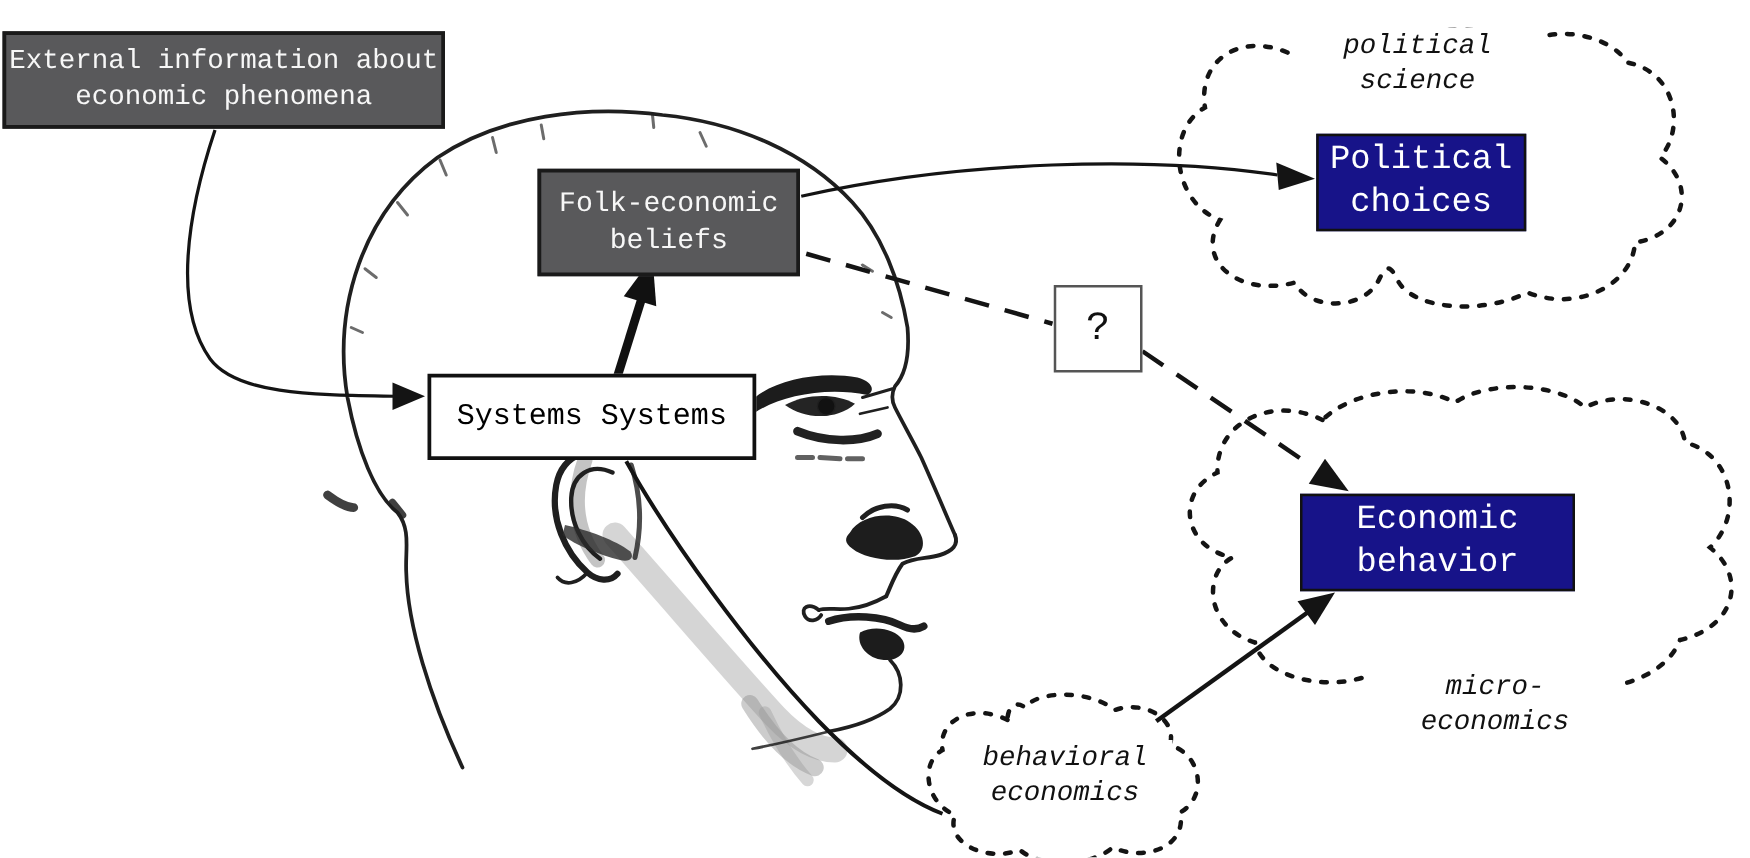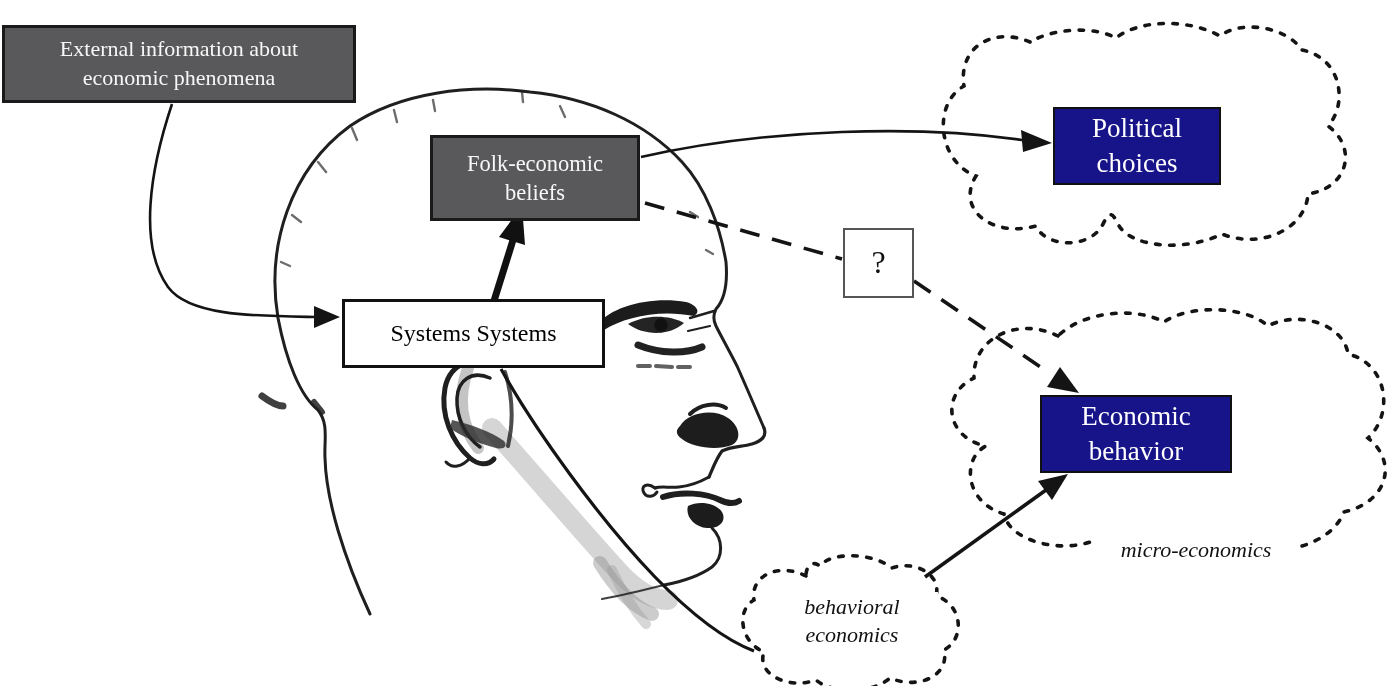--- a/index.html
+++ b/index.html
@@ -1,35 +1,35 @@
 <!DOCTYPE html>
 <html><head>
 <meta charset="utf-8">
 <style>
   html,body{margin:0;padding:0;background:#fff;}
   .stage{
     position:relative;width:1400px;height:686px;background:#ffffff;overflow:hidden;
-    font-family:Liberation Serif, serif;
+    font-family:Liberation Mono, monospace;
     border-radius:23px;
   }
   .stage svg{position:absolute;left:0;top:0;}
   .box{
     position:absolute;box-sizing:border-box;display:flex;align-items:center;justify-content:center;
     text-align:center;white-space:pre-line;line-height:1.3;
   }
   .box-dark{background:#59595b;border:3px solid #1a1a1a;color:#f7f7f7;}
   .box-navy{background:#171389;border:2.5px solid #111;color:#ffffff;}
   .box-white{background:#ffffff;border:3px solid #111;color:#000;}
   .box-question{background:#ffffff;border:2px solid #555;color:#111;}
   #external-box{left:2px;top:25px;width:354px;height:78px;font-size:22px;}
   #folk-box{left:430px;top:135px;width:210px;height:86px;font-size:22.5px;}
   #mental-box{left:342px;top:299px;width:263px;height:69px;font-size:24px;}
   #question-box{left:843px;top:228px;width:71px;height:70px;font-size:32px;}
   #political-box{left:1053px;top:107px;width:168px;height:78px;font-size:27px;}
-  #economic-box{left:1040px;top:395px;width:192px;height:78px;font-size:27px;}
+  #economic-box{left:1040px;top:395px;width:220px;height:78px;font-size:27px;}
   .cloud-label{
     position:absolute;font-style:italic;font-size:22px;color:#111;text-align:center;
     white-space:pre-line;line-height:1.28;background:#ffffff;padding:1px 6px;
   }
   #political-science-label{left:1034px;top:22px;width:188px;}
   #micro-economics-label{left:1092px;top:535px;width:196px;}
   #behavioral-economics-label{left:766px;top:592px;width:160px;}
 </style>
 </head>
 <body>
@@ -188,19 +188,20 @@
   <div id="mental-box" class="box box-white">Systems Systems</div>
 
   <div id="question-box" class="box box-question">?</div>
 
   <div id="political-box" class="box box-navy">Political
 choices</div>
 
   <div id="economic-box" class="box box-navy">Economic
 behavior</div>
 
+  <div id="political-science-label" class="cloud-label">political science</div>
 
   <div id="micro-economics-label" class="cloud-label">micro-economics</div>
 
   <div id="behavioral-economics-label" class="cloud-label">behavioral
 economics</div>
 
 </div>
 
 </body></html>

